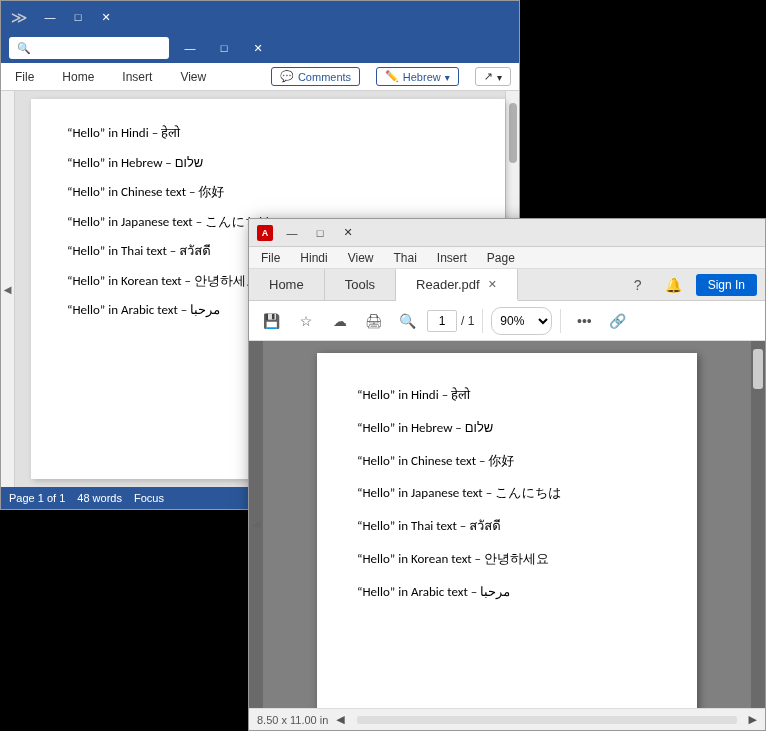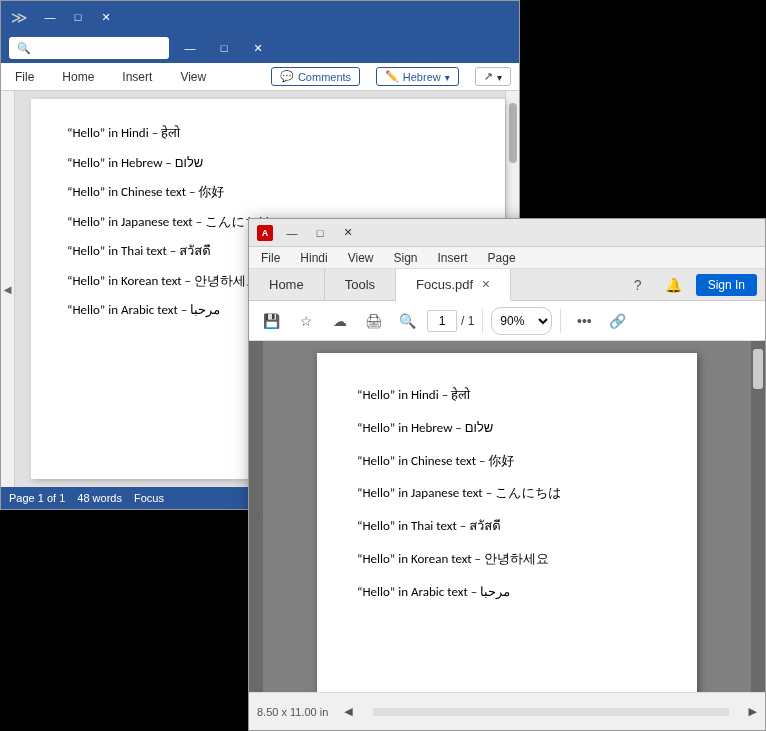--- a/index.html
+++ b/index.html
@@ -424,27 +424,27 @@
       width: 14px;
       background: #6a6a6a;
       display: flex;
       align-items: center;
       justify-content: center;
     }
 
     .acrobat-statusbar {
       background: #f0f0f0;
       border-top: 1px solid #ddd;
-      height: 38px;
+      height: 22px;
       display: flex;
       align-items: center;
       padding: 0 8px;
       font-size: 11px;
       color: #555;
-      gap: 16px;
+      gap: 8px;
     }
     .acro-status-scrollbar-h {
       flex: 1;
       height: 8px;
       background: #ddd;
       border-radius: 2px;
       margin: 0 4px;
       position: relative;
     }
 
@@ -539,34 +539,34 @@
       <div class="acro-win-btn">—</div>
       <div class="acro-win-btn">□</div>
       <div class="acro-win-btn close">✕</div>
     </div>
   </div>
 
   <div class="acrobat-menubar">
     <span class="menu-item">File</span>
     <span class="menu-item">Hindi</span>
     <span class="menu-item">View</span>
-    <span class="menu-item">Sign</span>
+    <span class="menu-item">Thai</span>
     <span class="menu-item">Insert</span>
     <span class="menu-item">Page</span>
   </div>
 
   <div class="acrobat-tabs">
     <div class="acro-tab">
       <span>Home</span>
     </div>
     <div class="acro-tab">
       <span>Tools</span>
     </div>
     <div class="acro-tab active">
-      <span>Focus.pdf</span>
+      <span>Reader.pdf</span>
       <span class="acro-tab-close">✕</span>
     </div>
     <div class="acrobat-right-controls">
       <div class="acro-icon-btn">?</div>
       <div class="acro-icon-btn">🔔</div>
       <div class="sign-in-btn">Sign In</div>
     </div>
   </div>
 
   <div class="acrobat-toolbar">

